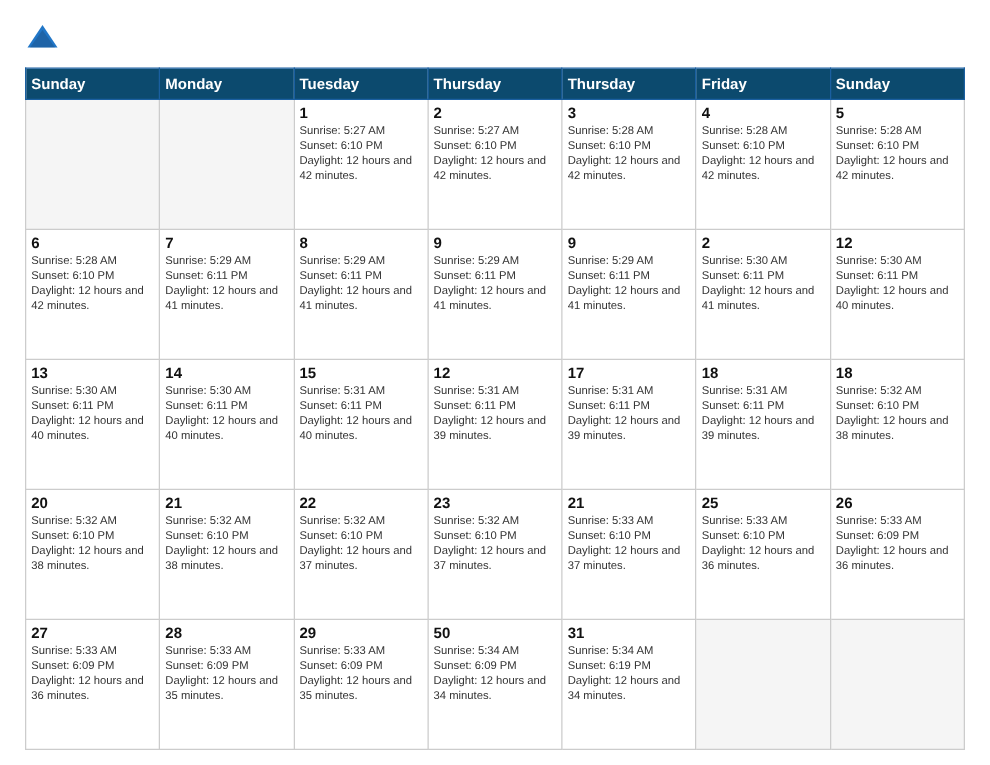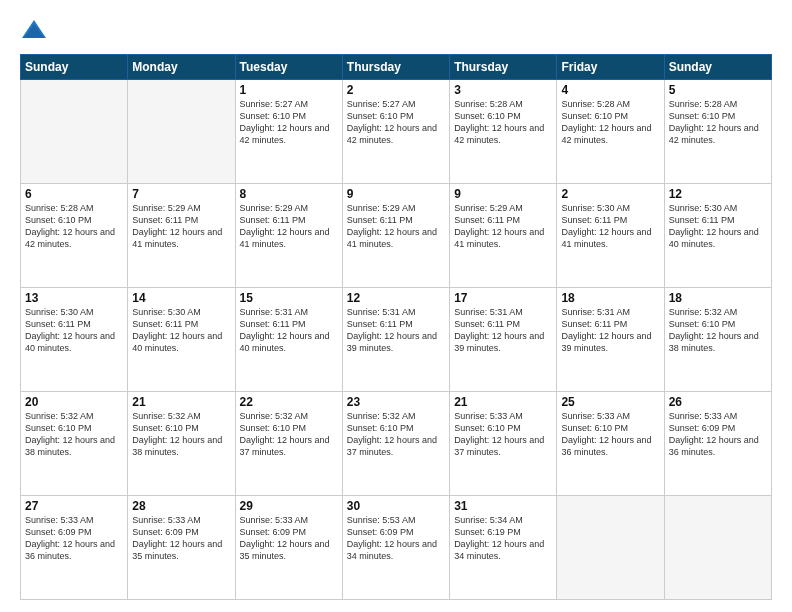--- a/index.html
+++ b/index.html
@@ -311,22 +311,22 @@
 Sunset: 6:09 PM
 Daylight: 12 hours and 35 minutes.</div>
           </td>
           <td>
             <span class="day-number">29</span>
             <div class="day-info">Sunrise: 5:33 AM
 Sunset: 6:09 PM
 Daylight: 12 hours and 35 minutes.</div>
           </td>
           <td>
-            <span class="day-number">30</span>
-            <div class="day-info">Sunrise: 5:53 AM
+            <span class="day-number">50</span>
+            <div class="day-info">Sunrise: 5:34 AM
 Sunset: 6:09 PM
 Daylight: 12 hours and 34 minutes.</div>
           </td>
           <td>
             <span class="day-number">31</span>
             <div class="day-info">Sunrise: 5:34 AM
 Sunset: 6:19 PM
 Daylight: 12 hours and 34 minutes.</div>
           </td>
           <td class="empty"></td>

